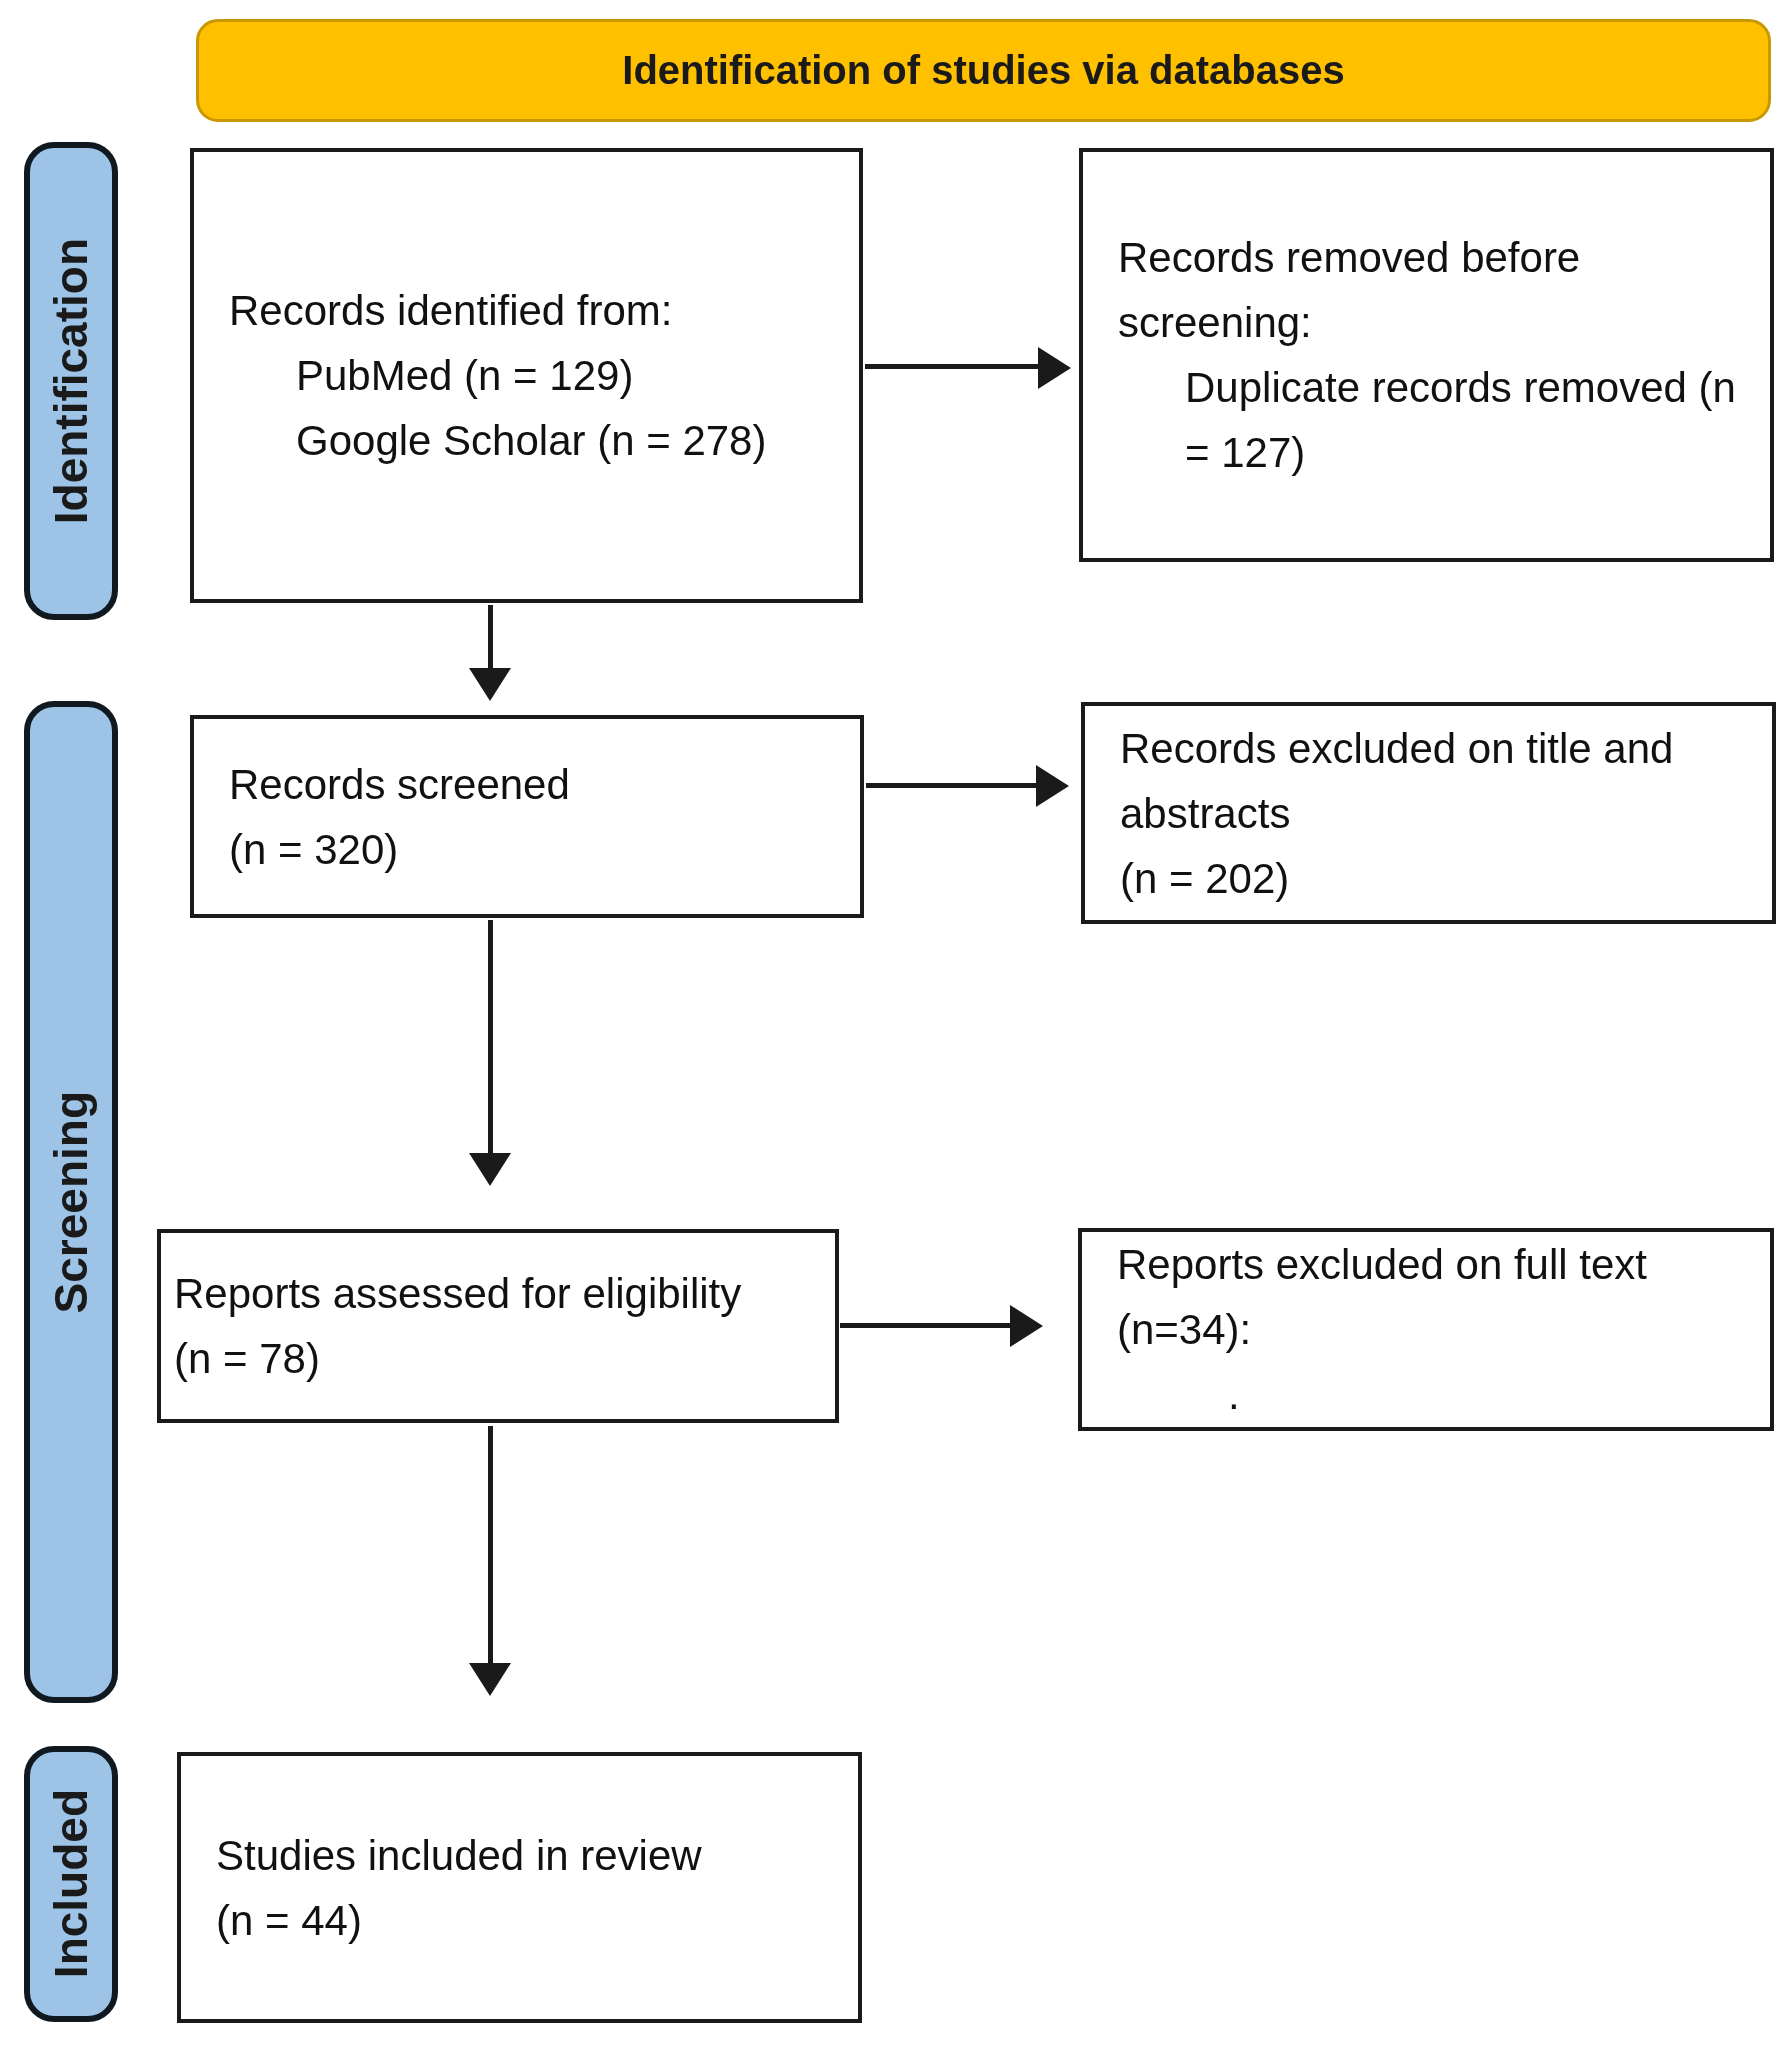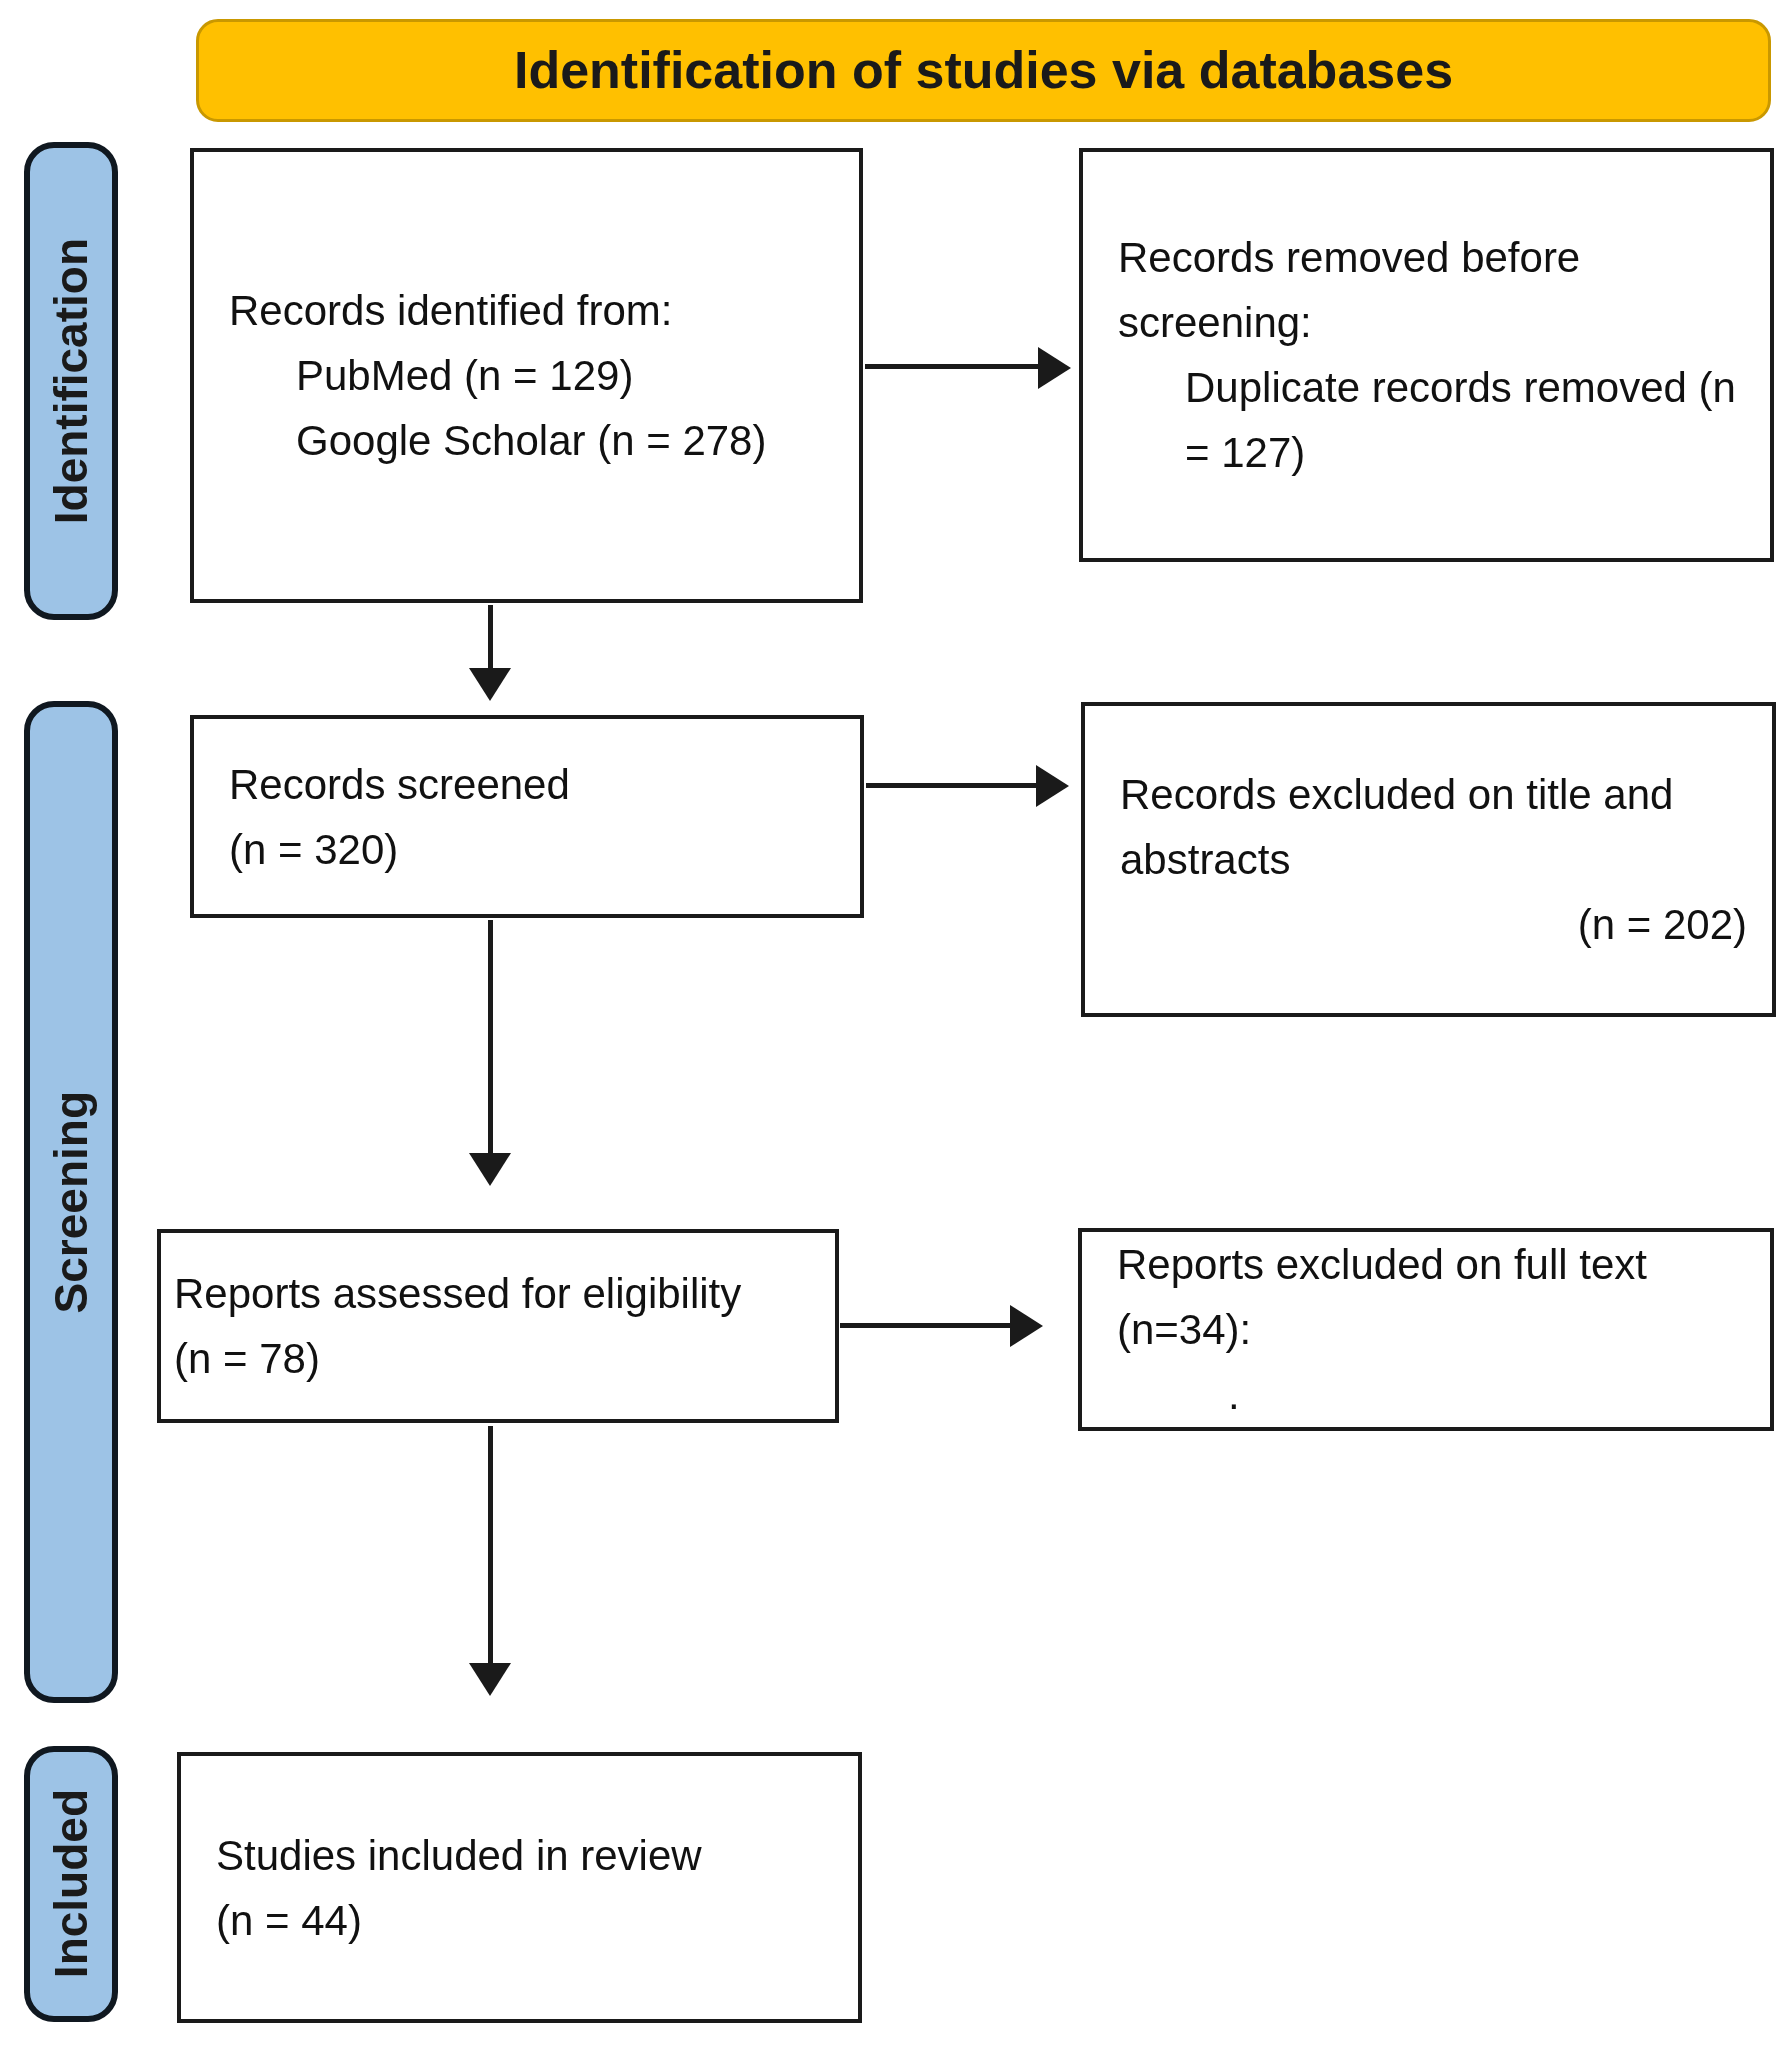--- a/index.html
+++ b/index.html
@@ -18,21 +18,21 @@
     left: 196px; top: 18.5px;
     width: 1575px; height: 103px;
     background: #FFC000;
     border: 3.7px solid #C99800;
     border-radius: 22px;
     box-sizing: border-box;
     display: flex; align-items: center; justify-content: center;
   }
   .banner span {
     font-weight: bold;
-    font-size: 52px;
+    font-size: 40px;
     color: #1a1a1a;
   }
 
   
   .stage {
     position: absolute;
     left: 24.4px; width: 94px;
     background: #9DC3E6;
     border: 6px solid #101820;
     border-radius: 30px;
@@ -63,21 +63,21 @@
     padding: 0 25px 0 35px;
     font-size: 42px;
     line-height: 65px;
   }
   .box .indent-1 { padding-left: 67px; }
   .box .indent-2 { padding-left: 111px; }
 
   .box-records-identified { left: 190px;  top: 148px;  width: 673px; height: 455px; }
   .box-records-removed    { left: 1079px; top: 148px;  width: 695px; height: 414px; }
   .box-records-screened   { left: 190px;  top: 715px;  width: 674px; height: 203px; }
-  .box-records-excluded   { left: 1081px; top: 702px;  width: 695px; height: 315px; align-items: flex-end; }
+  .box-records-excluded   { left: 1081px; top: 702px;  width: 695px; height: 222px; }
   .box-reports-assessed   { left: 157px;  top: 1229px; width: 682px; height: 194px; padding-left: 13px; }
   .box-reports-excluded   { left: 1078px; top: 1228px; width: 696px; height: 203px; }
   .box-studies-included   { left: 177px;  top: 1752px; width: 685px; height: 271px; }
 
   
   .arrow-stem-v {
     position: absolute;
     width: 5.2px;
     background: #1a1a1a;
   }

